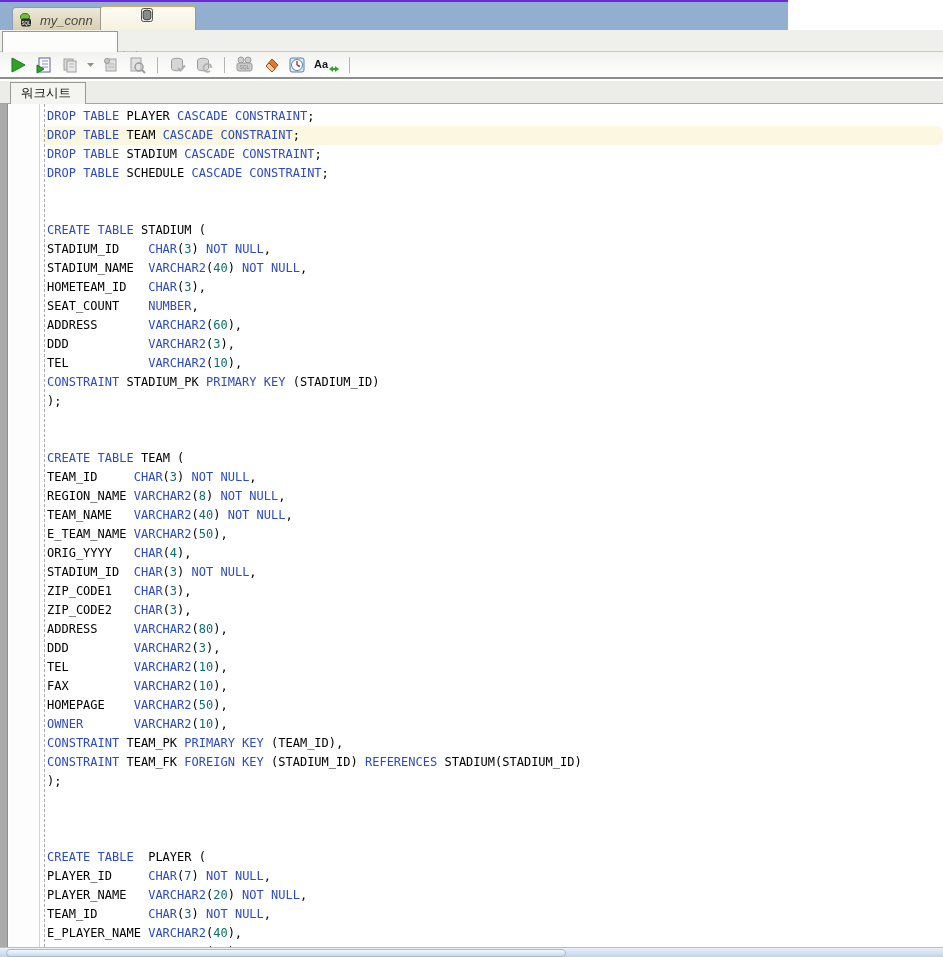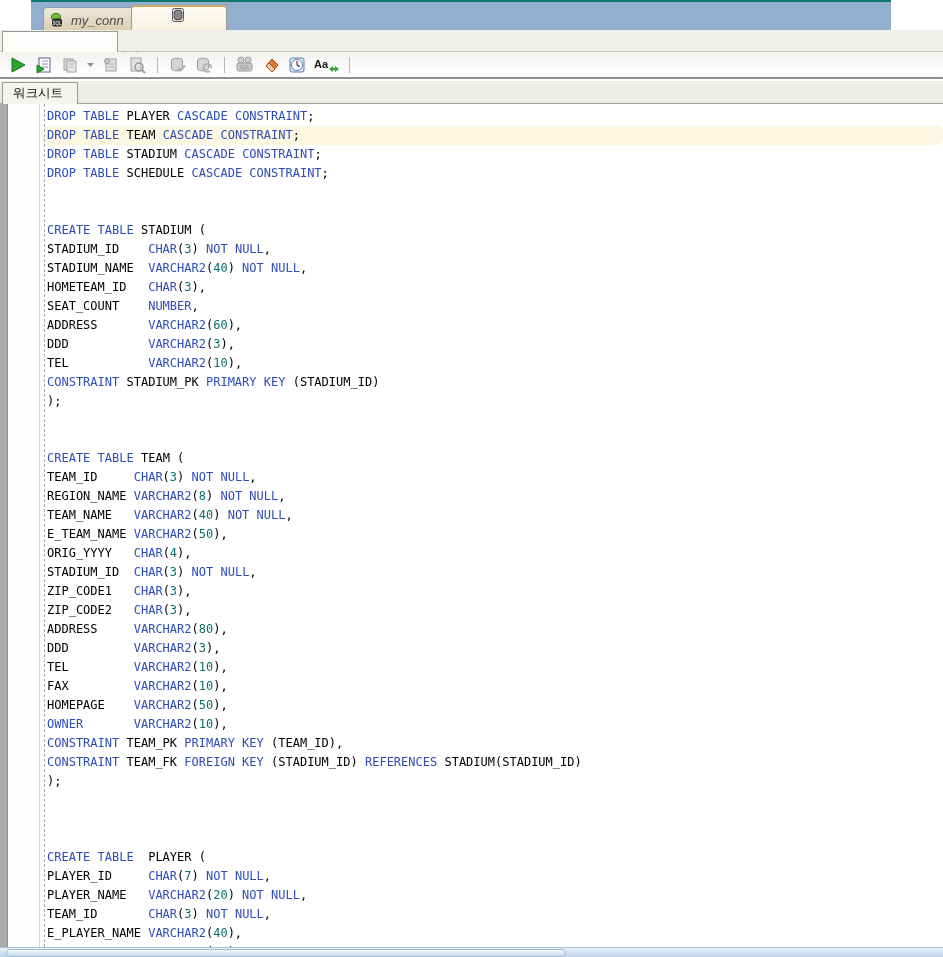--- a/index.html
+++ b/index.html
@@ -1,21 +1,21 @@
 <!DOCTYPE html>
 <html><head>
 <meta charset="utf-8">
 <style>
   * { margin:0; padding:0; box-sizing:border-box; }
   html,body { width:943px; height:957px; overflow:hidden;
               font-family:"Liberation Sans", sans-serif; background:#fff; }
 
   
-  .tabstrip { position:absolute; left:0; top:0; width:860px; height:30px;
-              background:#92AFCF; border-top:2px solid #0f766e;margin-left:31px; }
+  .tabstrip { position:absolute; left:0; top:0; width:788px; height:30px;
+              background:#92AFCF; border-top:2px solid #6d28d9; }
   .doc-tab { position:absolute; top:5px; height:25px; display:flex; align-items:center;
              gap:5px; padding:0 8px 0 6px; border-radius:4px 4px 0 0;
              border:1px solid #8d9cb5; border-bottom:none; cursor:default; }
   .doc-tab.inactive { left:12px; background:linear-gradient(#ecs, #d8cdac);
              background:linear-gradient(#ece8da,#d8cdac); }
   .doc-tab.inactive .tab-label { font-style:italic; color:#4a4a42; }
   .doc-tab.active { left:100px; top:3px; height:27px;
              background:linear-gradient(#fdfcf5,#f6f1dd);
              border:1px solid #9a9a8e; border-bottom:none;
              border-top:2px solid #cfa96a;flex-direction:column; }
@@ -40,21 +40,21 @@
   .tb-btn { width:20px; height:20px; display:flex; align-items:center; justify-content:center;
             cursor:pointer; }
   .tb-sep { width:1px; height:16px; background:#b5b5b5; margin:0 4px; }
   .tb-caret { width:9px; height:20px; display:flex; align-items:center; cursor:pointer; }
 
   
   .viewrow { position:absolute; left:0; top:81px; width:943px; height:23px;
              background:#ecece9; border-bottom:1px solid #a5a5a0; }
   .view-tab { position:absolute; top:1px; height:22px; line-height:21px; font-size:12.5px;
               color:#111; padding:0 10px; cursor:pointer; }
-  .view-tab.selected { left:2px; width:76px; background:#f4f4f1;
+  .view-tab.selected { left:10px; width:76px; background:#f4f4f1;
               border:1px solid #9a9a94; border-bottom:none; }
   .view-tab.plain { left:84px;margin-top:25px; }
 
   
   .editor { position:absolute; left:0; top:104px; width:943px; height:843px;
             background:#ffffff; overflow:hidden; }
   .left-strip { position:absolute; left:0; top:0; bottom:0; width:8px;
             background:#ababab; border-right:1px solid #8f8f8f; }
   .gutter { position:absolute; left:9px; top:0; bottom:0; width:31px;
             background:#fdfdfd; border-right:1px solid #d5d5d2; }

